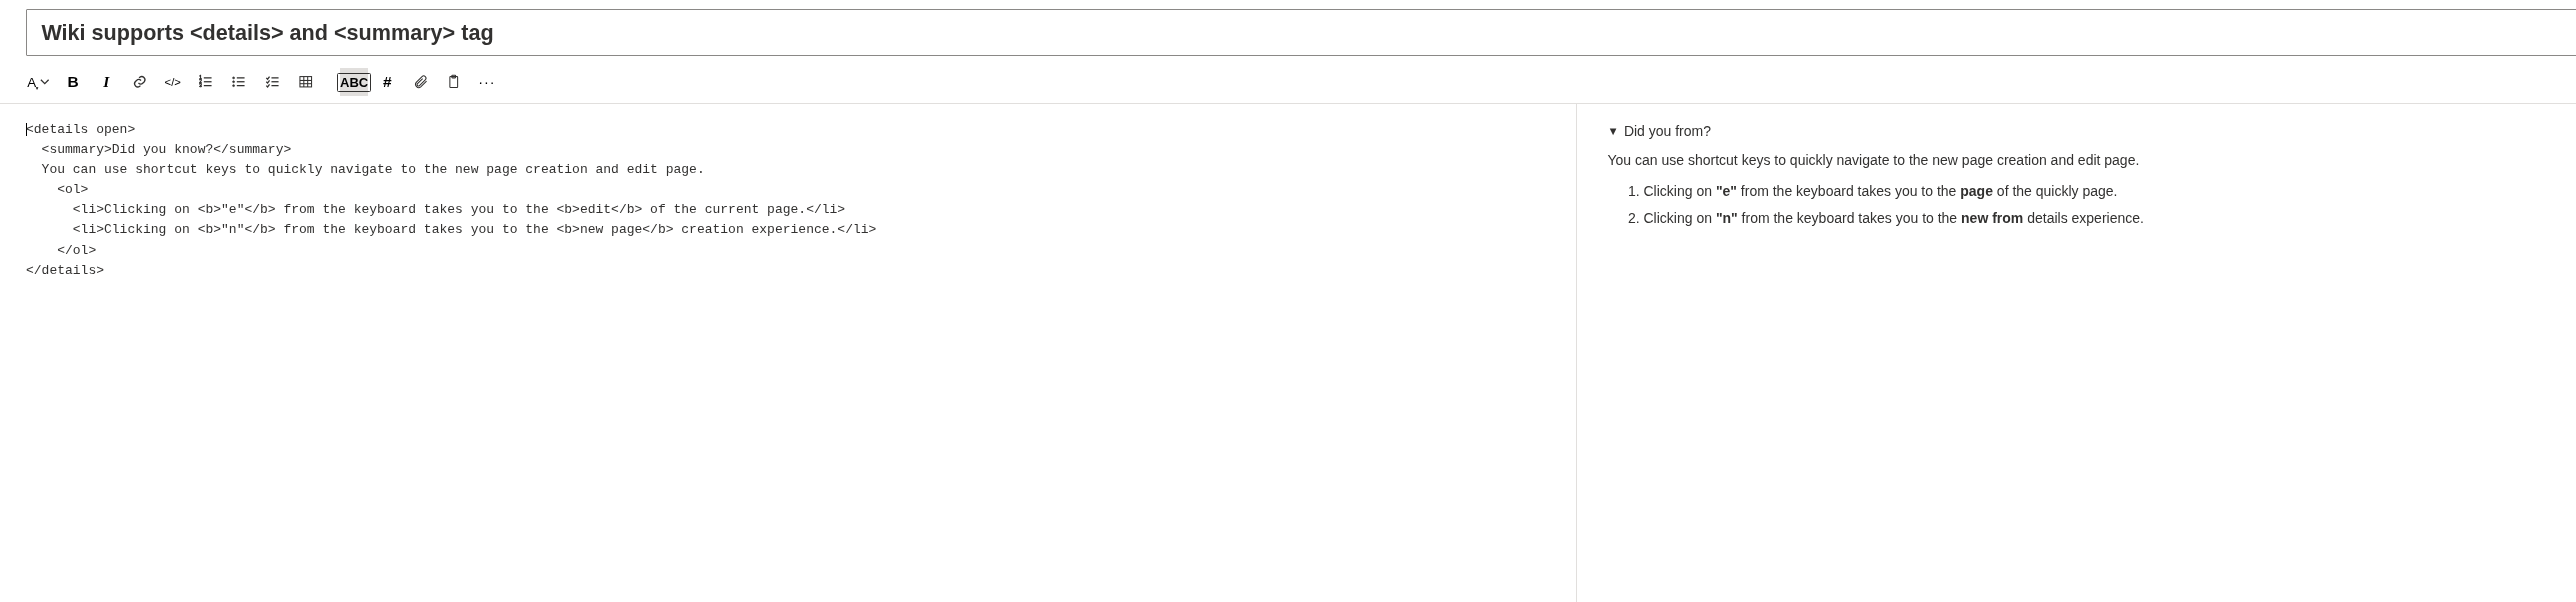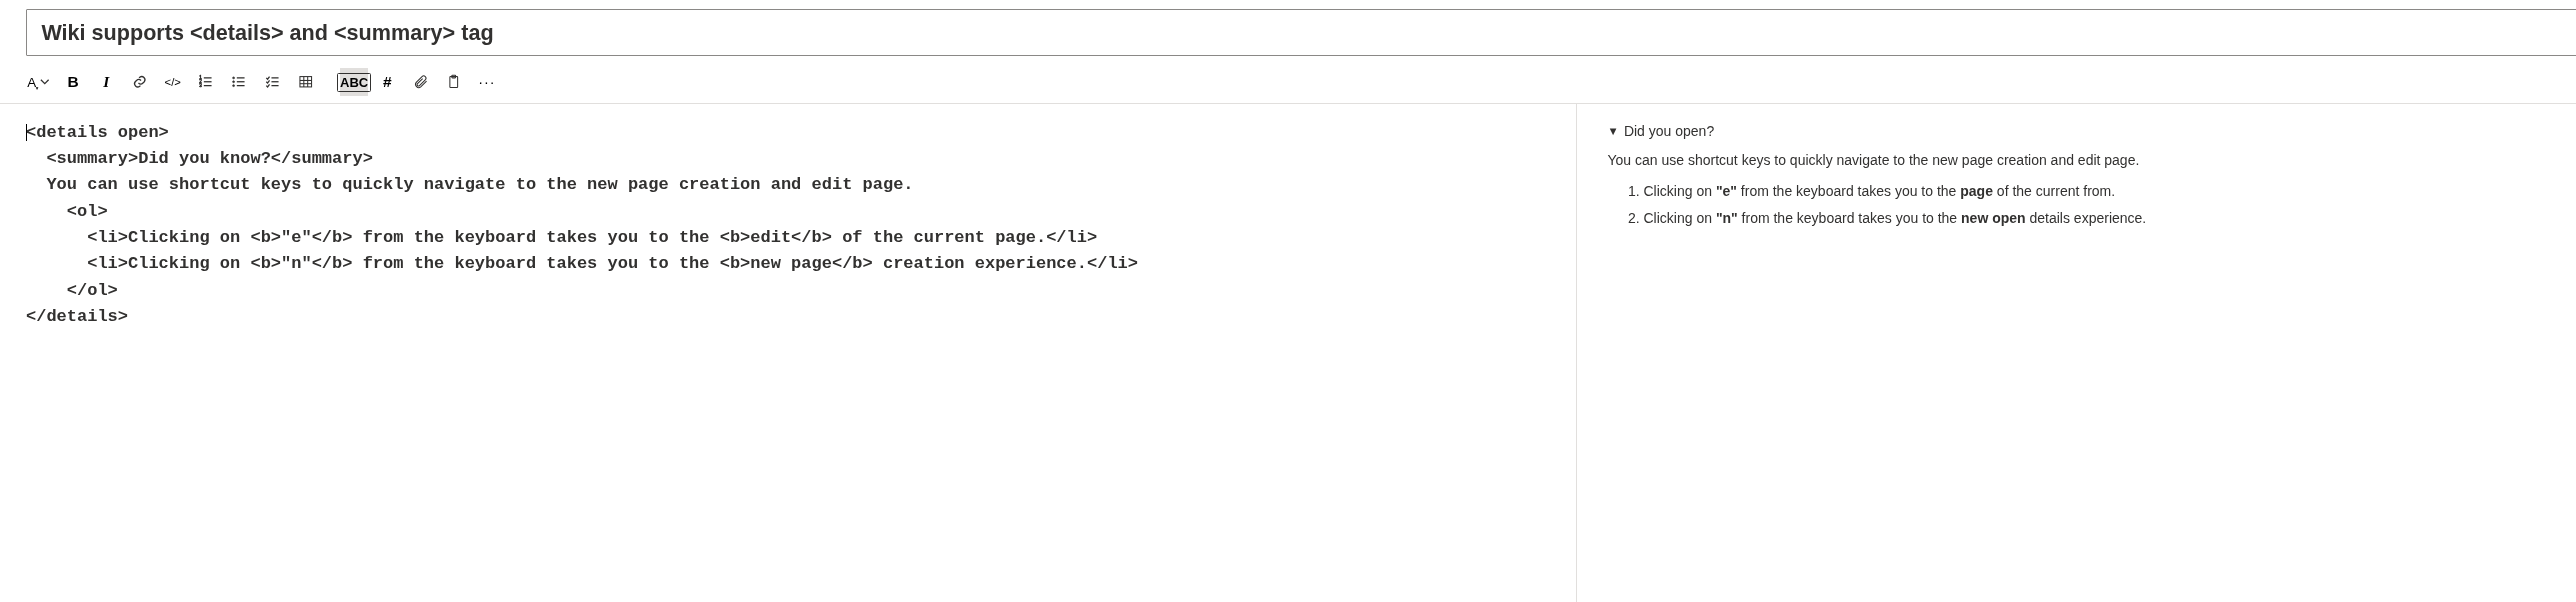--- a/index.html
+++ b/index.html
@@ -7,21 +7,21 @@
   .root { width: 3162px; height: 603px; display: flex; flex-direction: column; }
   .header-row { display: flex; align-items: center; padding: 9.3px 20.6px 7.2px 26px; gap: 12.4px; }
   .title-field { flex: 1; border: 0.5px solid #8a8886; border-radius: 1px; padding: 10.3px 14.4px; font-size: 21.6px; font-weight: 600; line-height: 1.1; background: #fff; }
   .toolbar-row { display: flex; align-items: center; justify-content: space-between; padding: 5.2px 26px 7.2px 26px; }
   .toolbar { display: flex; align-items: center; gap: 5.2px; }
   .tool { width: 28px; height: 28px; display:flex; align-items:center; justify-content:center; background: transparent; border: none; cursor:pointer; }
   .tool.selected { background: #e1dfdd; }
   .tool svg { width: 15.5px; height: 15.5px; stroke:#323130; fill:none; }
   .tool .glyph { font-size: 15.5px; font-weight:600; }
   .content-row { flex:1; display:flex; border-top: 1px solid #e1dfdd; }
-  .editor-pane { flex:1; border-right: 1px solid #e1dfdd; padding: 15.5px 26px; font-family: "Consolas","Courier New",monospace; font-size: 17px; line-height: 1.55; white-space: pre; overflow:auto;font-weight:bold; }
+  .editor-pane { flex:1; border-right: 1px solid #e1dfdd; padding: 15.5px 26px; font-family: "Consolas","Courier New",monospace; font-size: 13px; line-height: 1.55; white-space: pre; overflow:auto; }
   .editor-pane .cursor { border-left: 1px solid #000; display:inline-block; height: 1em; vertical-align: middle; margin-right:-1px;}
   .preview-pane { flex:1; padding: 15.5px 31px; font-size: 14px; line-height: 1.7; }
   .preview-pane summary { font-size: 14px; cursor: pointer; display:flex; align-items:center; gap:5.2px; font-weight:400;}
   .preview-pane summary::marker { content:''; }
   .preview-pane .tri { font-size: 11.3px; }
   .preview-pane ol { margin-left: 36px; margin-top: 7.2px; }
   .preview-pane li { margin-bottom: 3.1px; }
   .preview-pane p.body { margin-top: 5.2px; }
 </style>
 </head>
@@ -139,29 +139,29 @@
   You can use shortcut keys to quickly navigate to the new page creation and edit page.
     &lt;ol&gt;
       &lt;li&gt;Clicking on &lt;b&gt;"e"&lt;/b&gt; from the keyboard takes you to the &lt;b&gt;edit&lt;/b&gt; of the current page.&lt;/li&gt;
       &lt;li&gt;Clicking on &lt;b&gt;"n"&lt;/b&gt; from the keyboard takes you to the &lt;b&gt;new page&lt;/b&gt; creation experience.&lt;/li&gt;
     &lt;/ol&gt;
 &lt;/details&gt;</div>
     <div class="preview-pane">
       <details open="">
         <summary>
           <span class="tri">▼</span>
-          <span>Did you open?</span>
+          <span>Did you from?</span>
         </summary>
         <p class="body">You can use shortcut keys to quickly navigate to the new page creation and edit page.</p>
         <ol>
           <li>
-            <span>Clicking on </span><b>"e"</b><span> from the keyboard takes you to the </span><b>page</b><span> of the current from.</span>
+            <span>Clicking on </span><b>"e"</b><span> from the keyboard takes you to the </span><b>page</b><span> of the quickly page.</span>
           </li>
           <li>
-            <span>Clicking on </span><b>"n"</b><span> from the keyboard takes you to the </span><b>new open</b><span> details experience.</span>
+            <span>Clicking on </span><b>"n"</b><span> from the keyboard takes you to the </span><b>new from</b><span> details experience.</span>
           </li>
         </ol>
       </details>
     </div>
   </div>
 
 </div>
 
 
 </body></html>

